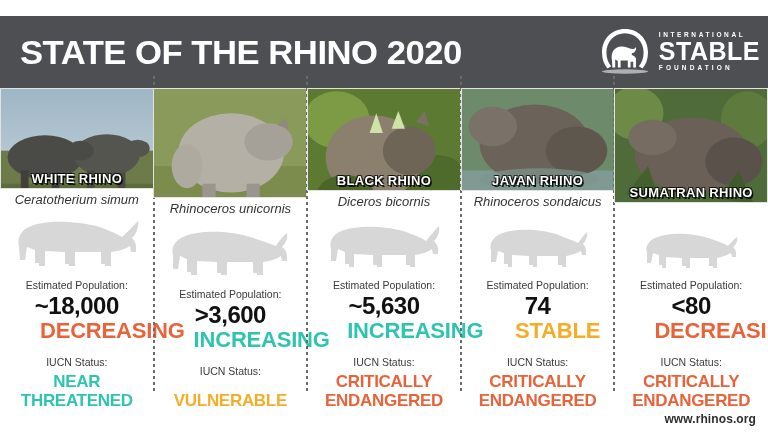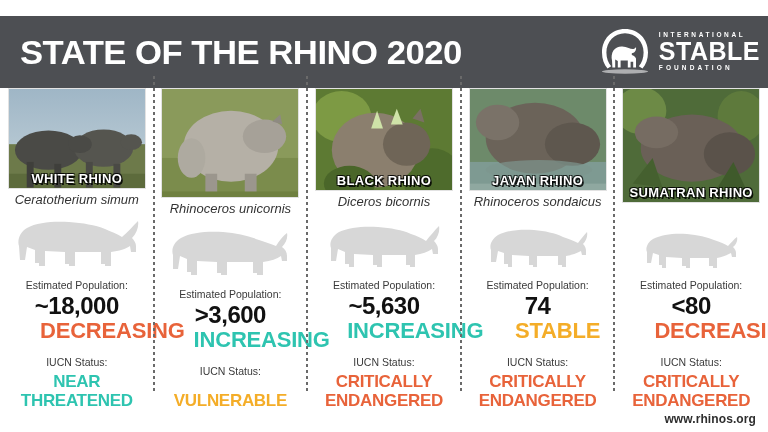--- a/index.html
+++ b/index.html
@@ -38,21 +38,21 @@
     box-sizing:border-box;
   }
   .divider{
     position:absolute;top:4px;bottom:16px;width:2px;right:-1px;
     background-image:linear-gradient(to bottom,#6a6a6a 0 3px,transparent 3px 6px);
     background-size:2px 6px;
   }
 
   
   .photo{
-    position:relative;width:138px;height:120px;margin-top:16px;overflow:hidden;
+    position:relative;width:154px;height:120px;margin-top:16px;overflow:hidden;
     border:1px solid #e2e2e2;box-sizing:border-box;
   }
   .photo-img{position:absolute;inset:0;}
   .common-name{
     position:absolute;left:0;right:0;bottom:3px;text-align:center;
     color:#ffffff;font-weight:bold;font-size:13px;letter-spacing:0.3px;
     text-shadow:1.5px 1.5px 0 rgba(0,0,0,.85), -1px 1px 0 rgba(0,0,0,.7),
                 1px -1px 0 rgba(0,0,0,.7), -1px -1px 0 rgba(0,0,0,.7);
     line-height:1.02;padding:0 2px;box-sizing:border-box;
   }

